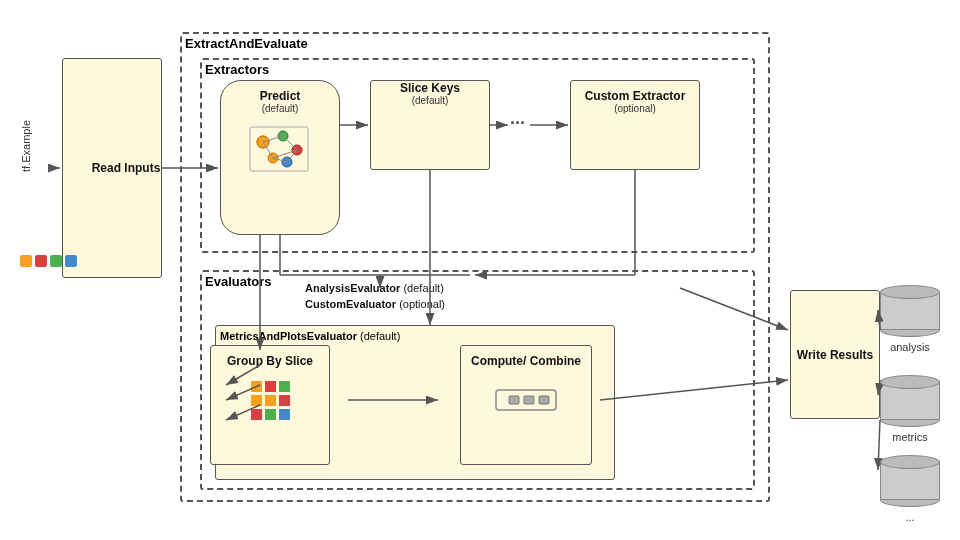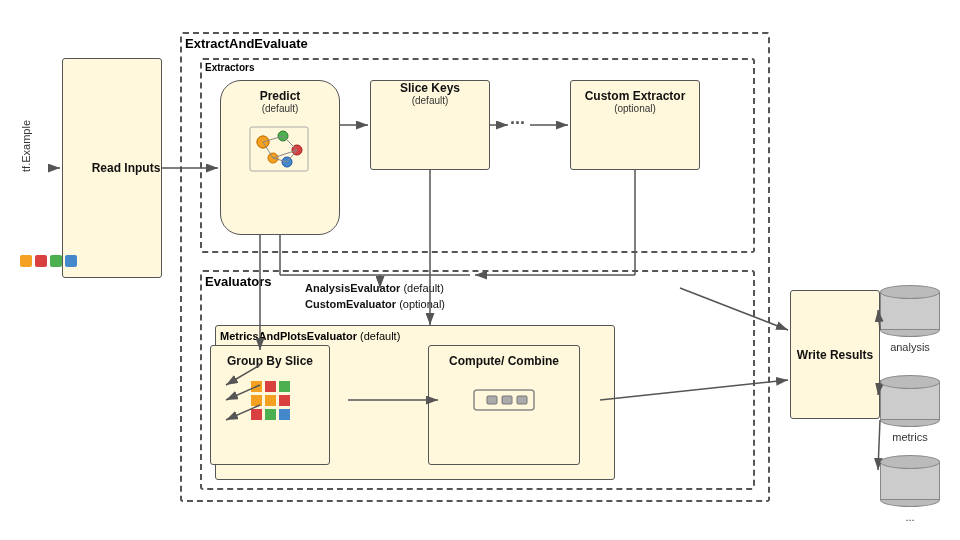--- a/index.html
+++ b/index.html
@@ -115,22 +115,22 @@
       left: 210px; top: 345px;
       width: 120px; height: 120px;
       display: flex;
       flex-direction: column;
       align-items: center;
       padding-top: 8px;
     }
 
     
     #compute-combine {
-      left: 428px; top: 345px;
-      width: 152px; height: 120px;
+      left: 460px; top: 345px;
+      width: 132px; height: 120px;
       display: flex;
       flex-direction: column;
       align-items: center;
       padding-top: 8px;
     }
 
     
     #write-results {
       left: 790px; top: 290px;
       width: 90px; height: 129px;
@@ -250,21 +250,21 @@
       position: absolute;
       font-size: 18px;
       color: #555;
       font-weight: bold;
     }
 
     #extractors-label {
       position: absolute;
       left: 205px; top: 62px;
       font-weight: bold;
-      font-size: 10px;
+      font-size: 13px;
     }
 
     #evaluators-label {
       position: absolute;
       left: 205px; top: 274px;
       font-weight: bold;
       font-size: 13px;
     }
 
     #extract-evaluate-label {

